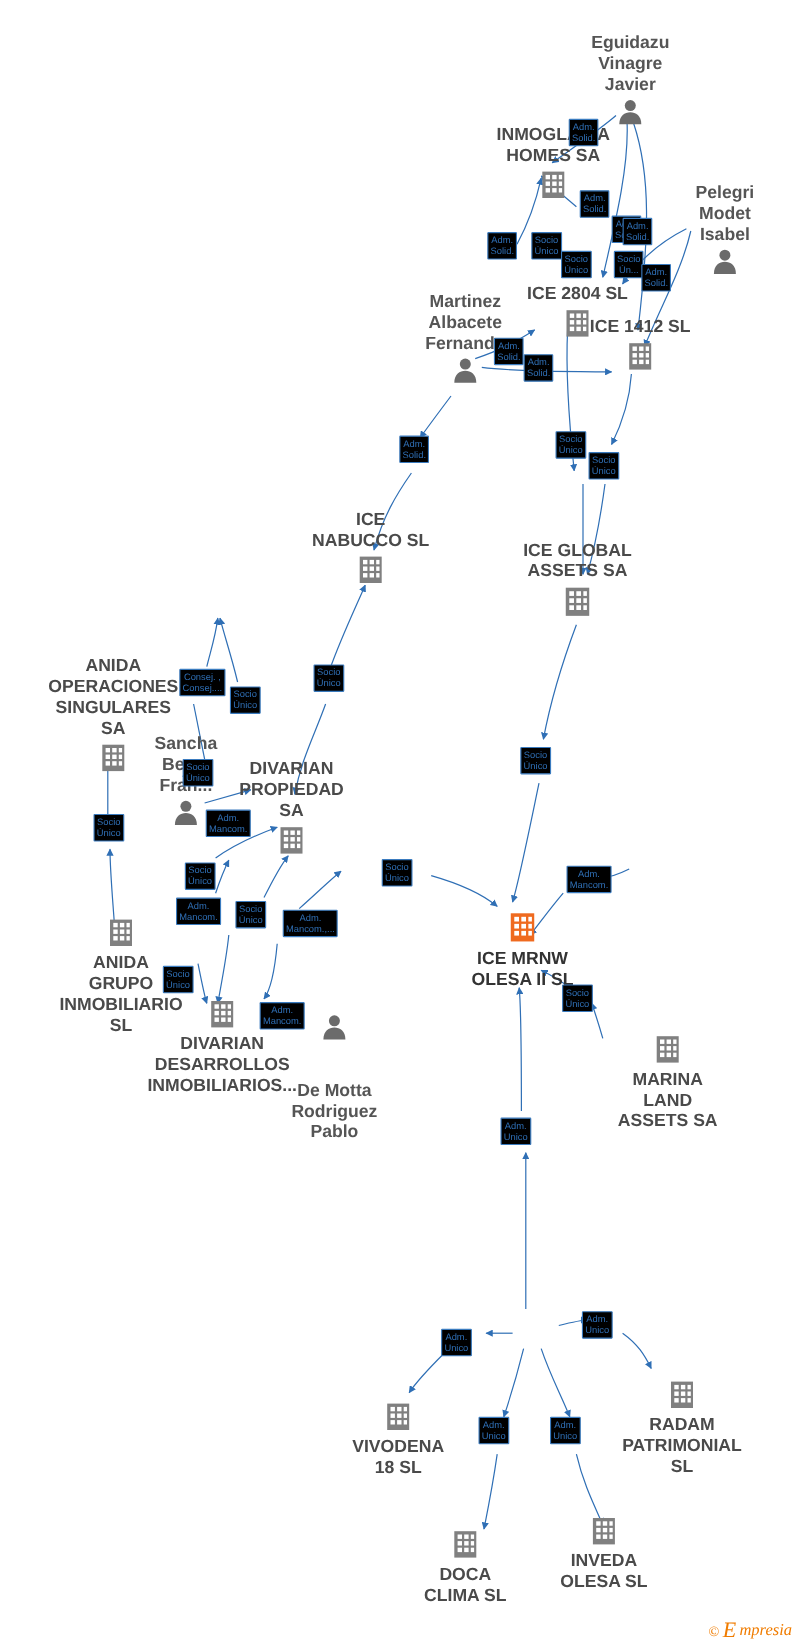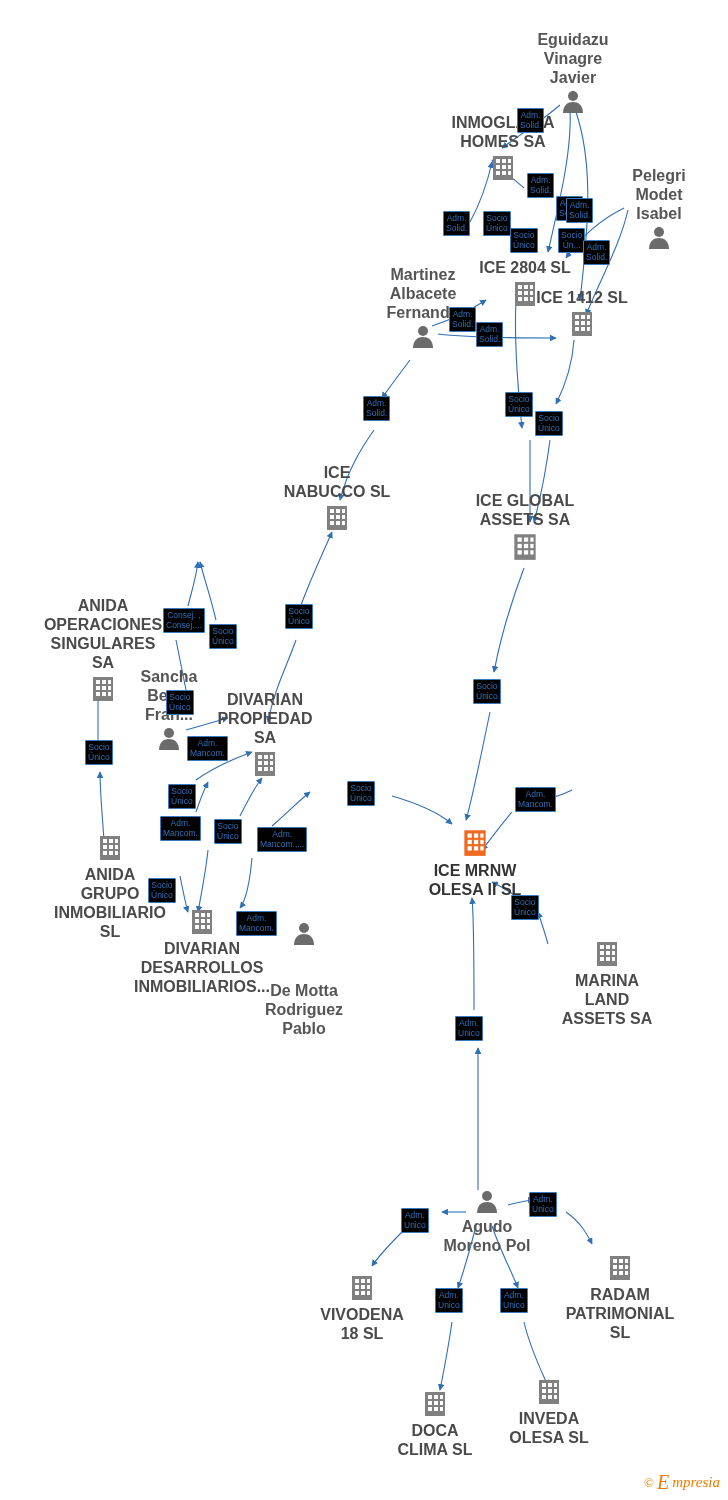--- a/index.html
+++ b/index.html
@@ -434,21 +434,21 @@
             <rect x="12" y="19" width="4" height="4"></rect>
             <rect x="18" y="19" width="3" height="4"></rect>
           </g>
         </svg>
     </div>
     <div class="label">RADAM
 PATRIMONIAL
 SL</div>
   </div>
 
-  <div class="node company" style="left:380px; top:1388px;">
+  <div class="node company" style="left:368px; top:1388px;">
     <div class="glyph">
       <svg width="26" height="30" viewBox="0 0 26 30">
           <rect x="3" y="4" width="20" height="24" fill="#808080"></rect>
           <g fill="#ffffff">
             <rect x="6" y="7" width="4" height="4"></rect>
             <rect x="12" y="7" width="4" height="4"></rect>
             <rect x="18" y="7" width="3" height="4"></rect>
             <rect x="6" y="13" width="4" height="4"></rect>
             <rect x="12" y="13" width="4" height="4"></rect>
             <rect x="18" y="13" width="3" height="4"></rect>
@@ -537,30 +537,20 @@
           <circle cx="13" cy="8" r="5" fill="#6b6b6b"></circle>
           <path d="M3 25 C3 17 8 14 13 14 C18 14 23 17 23 25 Z" fill="#6b6b6b"></path>
         </svg>
     </div>
     <div class="label">De Motta
 Rodriguez
 Pablo</div>
   </div>
 
 
-  <div class="node person" style="left:432px; top:1188px;">
-    <div class="glyph">
-      <svg width="26" height="26" viewBox="0 0 26 26">
-          <circle cx="13" cy="8" r="5" fill="#6b6b6b"></circle>
-          <path d="M3 25 C3 17 8 14 13 14 C18 14 23 17 23 25 Z" fill="#6b6b6b"></path>
-        </svg>
-    </div>
-    <div class="label">Agudo
-Moreno Pol</div>
-  </div>
 
   <div class="edge-label" style="left:517px; top:108px;">Adm.
 Solid.</div>
   <div class="edge-label" style="left:527px; top:173px;">Adm.
 Solid.</div>
   <div class="edge-label" style="left:556px; top:196px;">Adm.
 Solid.</div>
   <div class="edge-label" style="left:443px; top:211px;">Adm.
 Solid.</div>
   <div class="edge-label" style="left:483px; top:211px;">Socio

